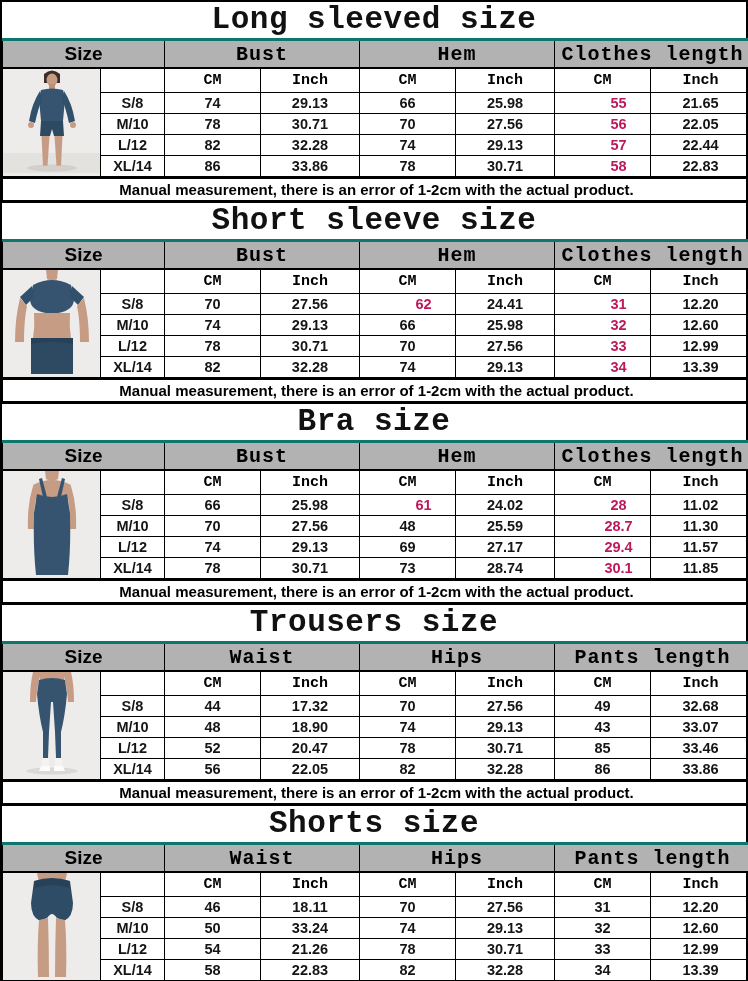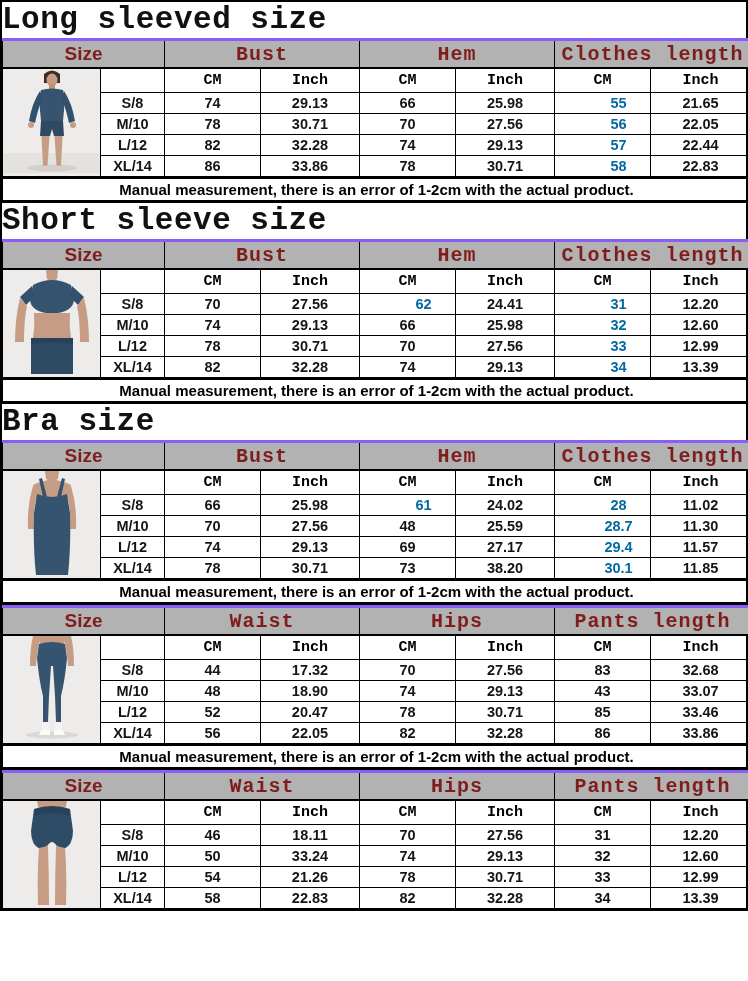--- a/index.html
+++ b/index.html
@@ -2,37 +2,37 @@
 <html><head>
 <meta charset="utf-8">
 <style>
   html, body { margin:0; padding:0; background:#ffffff; }
   body { width:748px; font-family:"Liberation Sans", sans-serif; }
   .page { width:748px; box-sizing:border-box; border:2px solid #000; background:#fff; }
 
   .section-title {
     font-family:"Liberation Mono","DejaVu Sans Mono",monospace;
     font-weight:700; font-size:31px; line-height:36px; height:36px;
-    text-align:left; margin:0; color:#111; letter-spacing:0.5px;
+    text-align:center; margin:0; color:#111; letter-spacing:0.5px;
     white-space:nowrap; overflow:hidden;
   }
 
   table.size-table { width:748px; border-collapse:collapse; table-layout:fixed; }
   .size-table th, .size-table td { border:1px solid #000; padding:0; overflow:hidden; }
 
   col.c-img   { width:98px; }
   col.c-label { width:64px; }
   col.c-cm    { width:96px; }
   col.c-inch  { width:99px; }
   col.c-inch-last { width:100px; }
 
   tr.head-row th {
     background:#b2b2b2; height:26px;
-    border-top:3px solid #8b5cf6; border-bottom:2px solid #000;
-    color:#7f1d1d; vertical-align:middle;
+    border-top:3px solid #0f766e; border-bottom:2px solid #000;
+    color:#000000; vertical-align:middle;
   }
   th.size-h { font-family:"Liberation Sans",sans-serif; font-weight:700; font-size:19px; }
   th.measure-h {
     font-family:"Liberation Mono","DejaVu Sans Mono",monospace;
     font-weight:700; font-size:20px; letter-spacing:1px; white-space:nowrap;text-align:center;
   }
 
   tr.sub-row td { height:23px;margin-top:44px; }
   td.unit {
     font-family:"Liberation Mono","DejaVu Sans Mono",monospace;
@@ -41,21 +41,21 @@
   td.blank { background:#fff; }
 
   td.img-cell { padding:0; background:#edecea; vertical-align:top; }
   td.img-cell svg { display:block; width:98px; height:104px; }
 
   tr.data-row td { height:20px; vertical-align:middle; }
   td.size-label, td.value {
     font-family:"Liberation Sans",sans-serif; font-weight:700; font-size:14.5px;
     text-align:center; color:#151515;
   }
-  td.value.muted { color:#0369a1;padding-left:32px; }
+  td.value.muted { color:#be185d;padding-left:32px; }
 
   tr.note-row td {
     height:21px; border-top:3px solid #000; border-bottom:3px solid #000;
     font-family:"Liberation Sans",sans-serif; font-weight:700; font-size:15px;
     text-align:center; color:#000; vertical-align:middle; white-space:nowrap;
   }
 </style>
 </head>
 <body>
 
@@ -305,32 +305,33 @@
               <td class="value">69</td>
               <td class="value">27.17</td>
               <td class="value muted">29.4</td>
               <td class="value">11.57</td>
             </tr>
             <tr class="data-row">
               <td class="size-label">XL/14</td>
               <td class="value">78</td>
               <td class="value">30.71</td>
               <td class="value">73</td>
-              <td class="value">38.20</td>
+              <td class="value">28.74</td>
               <td class="value muted">30.1</td>
               <td class="value">11.85</td>
             </tr>
             <tr class="note-row">
           <td colspan="8">Manual measurement, there is an error of 1-2cm with the actual product.</td>
         </tr>
       </tbody>
     </table>
   </section>
 
   <section class="size-section">
+    <h2 class="section-title">Trousers size</h2>
     <table class="size-table">
       <colgroup>
         <col class="c-img">
             <col class="c-label">
         <col class="c-cm">
             <col class="c-inch">
         <col class="c-cm">
             <col class="c-inch">
         <col class="c-cm">
             <col class="c-inch-last">
@@ -366,21 +367,21 @@
           <td class="unit">Inch</td>
           <td class="unit">CM</td>
           <td class="unit">Inch</td>
         </tr>
         <tr class="data-row">
               <td class="size-label">S/8</td>
               <td class="value">44</td>
               <td class="value">17.32</td>
               <td class="value">70</td>
               <td class="value">27.56</td>
-              <td class="value">83</td>
+              <td class="value">49</td>
               <td class="value">32.68</td>
             </tr>
             <tr class="data-row">
               <td class="size-label">M/10</td>
               <td class="value">48</td>
               <td class="value">18.90</td>
               <td class="value">74</td>
               <td class="value">29.13</td>
               <td class="value">43</td>
               <td class="value">33.07</td>
@@ -404,20 +405,21 @@
               <td class="value">33.86</td>
             </tr>
             <tr class="note-row">
           <td colspan="8">Manual measurement, there is an error of 1-2cm with the actual product.</td>
         </tr>
       </tbody>
     </table>
   </section>
 
   <section class="size-section">
+    <h2 class="section-title">Shorts size</h2>
     <table class="size-table">
       <colgroup>
         <col class="c-img">
             <col class="c-label">
         <col class="c-cm">
             <col class="c-inch">
         <col class="c-cm">
             <col class="c-inch">
         <col class="c-cm">
             <col class="c-inch-last">

